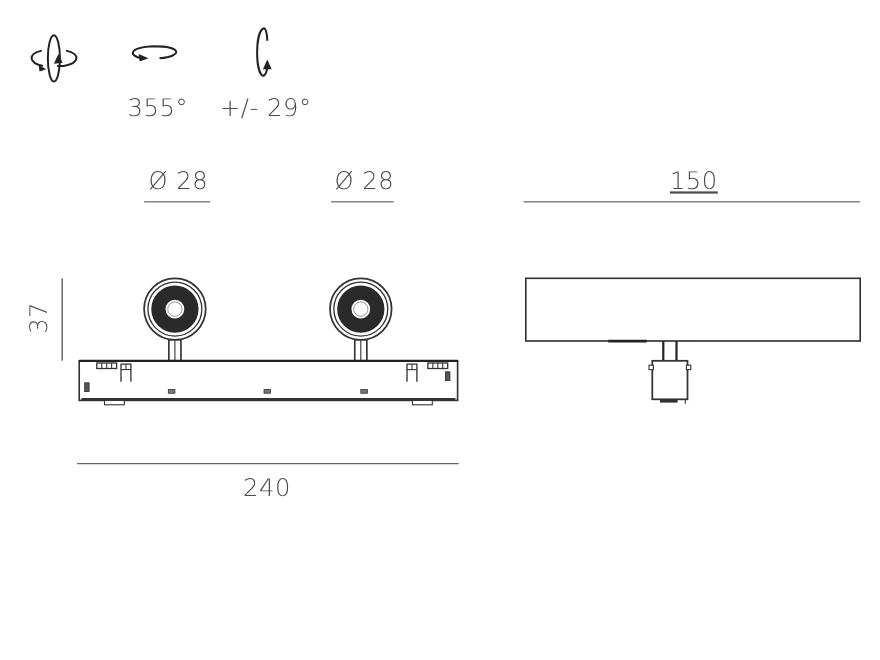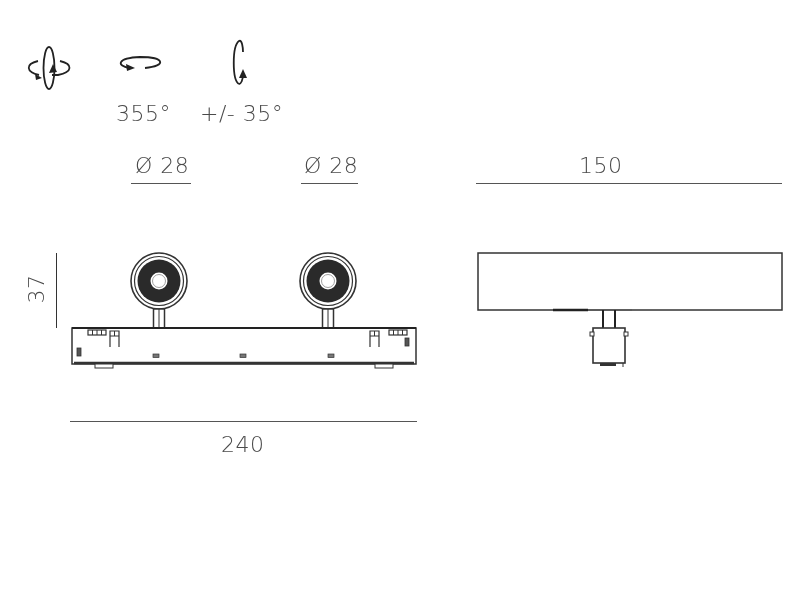--- a/index.html
+++ b/index.html
@@ -34,41 +34,41 @@
     .vline {
       position: absolute;
       width: 0;
       border-left: 1.5px solid #333333;
     }
     svg { position: absolute; overflow: visible; }
   </style>
 </head>
 <body>
 
-<div class="abs" style="left:0;top:16px;width:320px;height:120px;text-align:center;">
+<div class="abs" style="left:0;top:1px;width:320px;height:120px;text-align:center;">
 
   <svg style="left:22px;top:28px;" width="54" height="48" viewBox="0 0 54 48">
     <ellipse cx="27" cy="24" rx="5.5" ry="21" fill="none" stroke="#222" stroke-width="1.8"></ellipse>
     <path d="M 17 31 C 4 28, 3 20, 16 17 M 38 17 C 51 20, 51 28, 36 31 L 30 31" fill="none" stroke="#222" stroke-width="1.8"></path>
     <polygon points="20,34 13,30 14,36" fill="#222"></polygon>
     <polygon points="31,20 27,29 35,28" fill="#222"></polygon>
   </svg>
 
   <svg style="left:115px;top:38px;" width="52" height="20" viewBox="0 0 52 20">
     <path d="M 14 14 C 2 12, 1 4, 25 3 C 50 3, 52 12, 30 14" fill="none" stroke="#222" stroke-width="1.8"></path>
     <polygon points="20,14 11,10 12,17" fill="#222"></polygon>
   </svg>
   <span class="label" style="left:116px;top:87px;">355°</span>
 
   <svg style="left:230px;top:22px;" width="22" height="50" viewBox="0 0 22 50">
     <path d="M 9 46 C 2 42, 2 8, 9 3 C 12 1, 13 10, 13 14" fill="none" stroke="#222" stroke-width="1.8"></path>
     <path d="M 13 36 C 13 42, 11 46, 9 46" fill="none" stroke="#222" stroke-width="1.8"></path>
     <polygon points="13,31 9,40 17,40" fill="#222"></polygon>
   </svg>
-  <span class="label" style="left:200px;top:87px;">+/- 35°</span>
+  <span class="label" style="left:200px;top:87px;">+/- 29°</span>
 </div>
 
 <span class="label" style="left:135px;top:155px;">Ø 28</span>
 <div class="dimline" style="left:131px;top:183px;width:60px;"></div>
 
 <span class="label" style="left:304px;top:155px;">Ø 28</span>
 <div class="dimline" style="left:301px;top:183px;width:57px;"></div>
 
 <div class="vline" style="left:56px;top:253px;height:75px;"></div>
 <span class="label" style="left:22px;top:278px;transform:rotate(-90deg);transform-origin:center;">37</span>
@@ -123,21 +123,21 @@
 
     <rect x="153" y="354" width="6" height="3.5" fill="#777" stroke="#333" stroke-width="0.7"></rect>
     <rect x="240" y="354" width="6" height="3.5" fill="#777" stroke="#333" stroke-width="0.7"></rect>
     <rect x="328" y="354" width="6" height="3.5" fill="#777" stroke="#333" stroke-width="0.7"></rect>
   </g>
 </svg>
 
 <div class="dimline" style="left:70px;top:421px;width:347px;"></div>
 <span class="label" style="left:221px;top:434px;">240</span>
 
-<span class="label" style="left:579px;top:155px;">150</span>
+<span class="label" style="left:609px;top:155px;text-decoration:underline;">150</span>
 <div class="dimline" style="left:476px;top:183px;width:306px;"></div>
 
 <svg style="left:470px;top:245px;" width="320" height="130" viewBox="470 245 320 130">
   <rect x="478" y="253" width="304" height="57" fill="#fff" stroke="#333" stroke-width="1.5"></rect>
   <line x1="553" y1="310" x2="588" y2="310" stroke="#222" stroke-width="2.5"></line>
   <line x1="588" y1="310" x2="632" y2="310" stroke="#555" stroke-width="1.2"></line>
 
   <line x1="603" y1="310" x2="603" y2="328" stroke="#222" stroke-width="2"></line>
   <line x1="615" y1="310" x2="615" y2="328" stroke="#222" stroke-width="2"></line>
 

